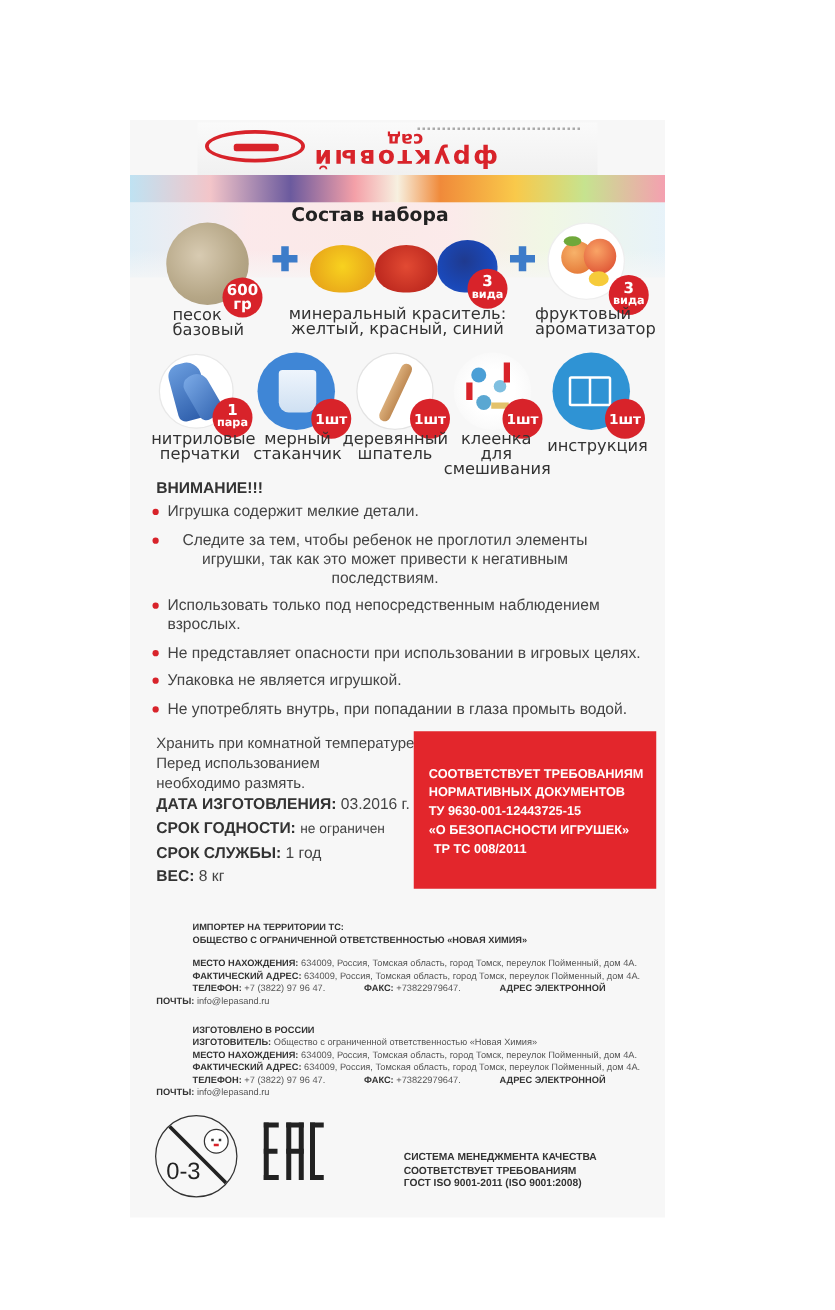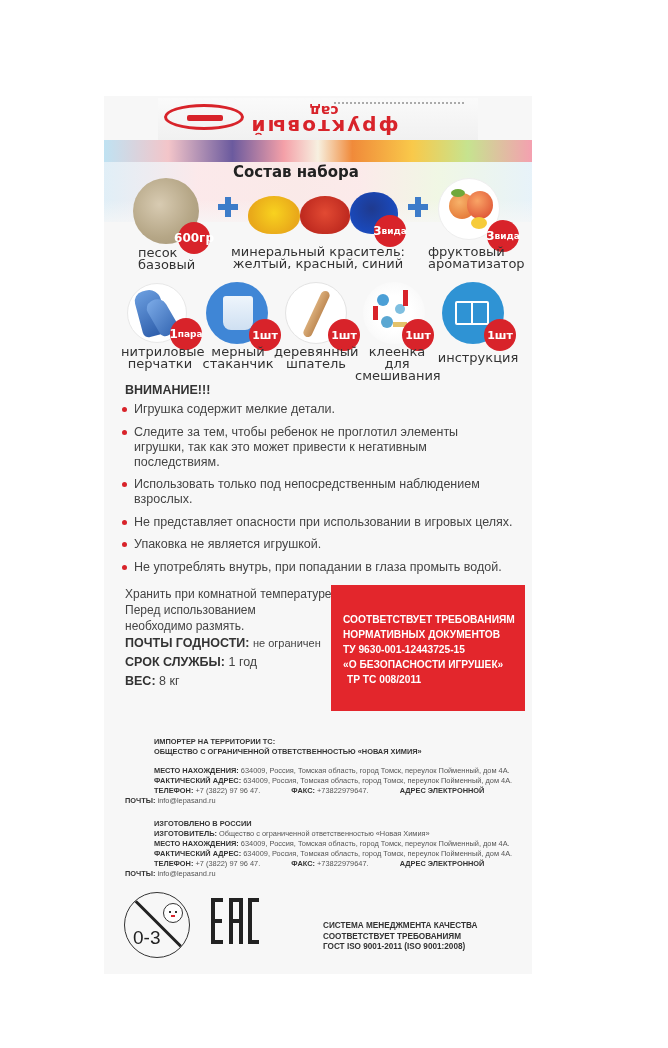--- a/index.html
+++ b/index.html
@@ -20,21 +20,21 @@
   .flap-small { position: absolute; left: 230px; top: 2px; width: 130px; height: 6px; border-bottom: 2px dotted #aaa; }
 
   
   .fruit-bg { position: absolute; left: 104px; top: 162px; width: 428px; height: 60px;
     background: linear-gradient(90deg, #d9ecf7 0%, #fde4e6 22%, #fbe5e3 45%, #fde6e6 60%, #eef7de 78%, #e2f1fa 100%); opacity: 0.75; }
   .fruit-fade { position: absolute; left: 104px; top: 200px; width: 428px; height: 30px; background: linear-gradient(180deg, rgba(247,247,247,0), #f7f7f7); }
 
   .section-title { position: absolute; left: 233px; top: 163px; font-family: "DejaVu Sans", sans-serif; font-size: 15px; font-weight: bold; color: #222; }
 
   .circle { position: absolute; border-radius: 50%; }
-  .badge { position: absolute; width: 32px; height: 32px; border-radius: 50%; background: #d8232a; color: #fff; font-weight: bold; text-align: center; font-size: 12px; line-height: 11px; display: flex; justify-content: center; align-items: center; }
+  .badge { position: absolute; width: 32px; height: 32px; border-radius: 50%; background: #d8232a; color: #fff; font-weight: bold; text-align: center; font-size: 12px; line-height: 11px; display: flex; flex-direction: column; justify-content: center; align-items: center; }
   .badge span { display: block; }
   .badge .small { font-size: 9px; }
 
   .plus { position: absolute; width: 20px; height: 20px; }
   .plus::before, .plus::after { content: ""; position: absolute; background: #3d7cc9; }
   .plus::before { left: 7px; top: 0; width: 6px; height: 20px; }
   .plus::after { left: 0; top: 7px; width: 20px; height: 6px; }
 
   .caption { position: absolute; font-family: "DejaVu Sans", sans-serif; font-size: 13px; line-height: 12px; color: #333; text-align: left; }
   .caption.center { text-align: center; }
@@ -195,32 +195,33 @@
   <div>клеенка для</div>
   <div>смешивания</div>
 </div>
 <div class="caption center" style="left:436px;top:352px;width:84px;">
   <div>инструкция</div>
 </div>
 
 <div class="warn-title">ВНИМАНИЕ!!!</div>
 <ul class="warn-list">
   <li>Игрушка содержит мелкие детали.</li>
-  <li style="padding-right:40px;">Следите за тем, чтобы ребенок не проглотил элементы игрушки, так как это может привести к негативным последствиям.</li>
+  <li style="padding-right:40px;text-align:center;">Следите за тем, чтобы ребенок не проглотил элементы игрушки, так как это может привести к негативным последствиям.</li>
   <li>Использовать только под непосредственным наблюдением взрослых.</li>
   <li>Не представляет опасности при использовании в игровых целях.</li>
   <li>Упаковка не является игрушкой.</li>
   <li>Не употреблять внутрь, при попадании в глаза промыть водой.</li>
 </ul>
 
 <div class="store">
   <div class="t">Хранить при комнатной температуре.</div>
   <div class="t">Перед использованием</div>
   <div class="t">необходимо размять.</div>
-  <div class="row"><b>ПОЧТЫ ГОДНОСТИ:</b> <span style="font-size:11px">не ограничен</span></div>
+  <div class="row"><b>ДАТА ИЗГОТОВЛЕНИЯ:</b> <span>03.2016 г.</span></div>
+  <div class="row"><b>СРОК ГОДНОСТИ:</b> <span style="font-size:11px">не ограничен</span></div>
   <div class="row"><b>СРОК СЛУЖБЫ:</b> <span>1 год</span></div>
   <div class="row"><b>ВЕС:</b> <span>8 кг</span></div>
 </div>
 
 <div class="cert-box">
   <div>СООТВЕТСТВУЕТ ТРЕБОВАНИЯМ</div>
   <div>НОРМАТИВНЫХ ДОКУМЕНТОВ</div>
   <div>ТУ 9630-001-12443725-15</div>
   <div>«О БЕЗОПАСНОСТИ ИГРУШЕК»</div>
   <div style="padding-left:4px;"> ТР ТС 008/2011</div>

